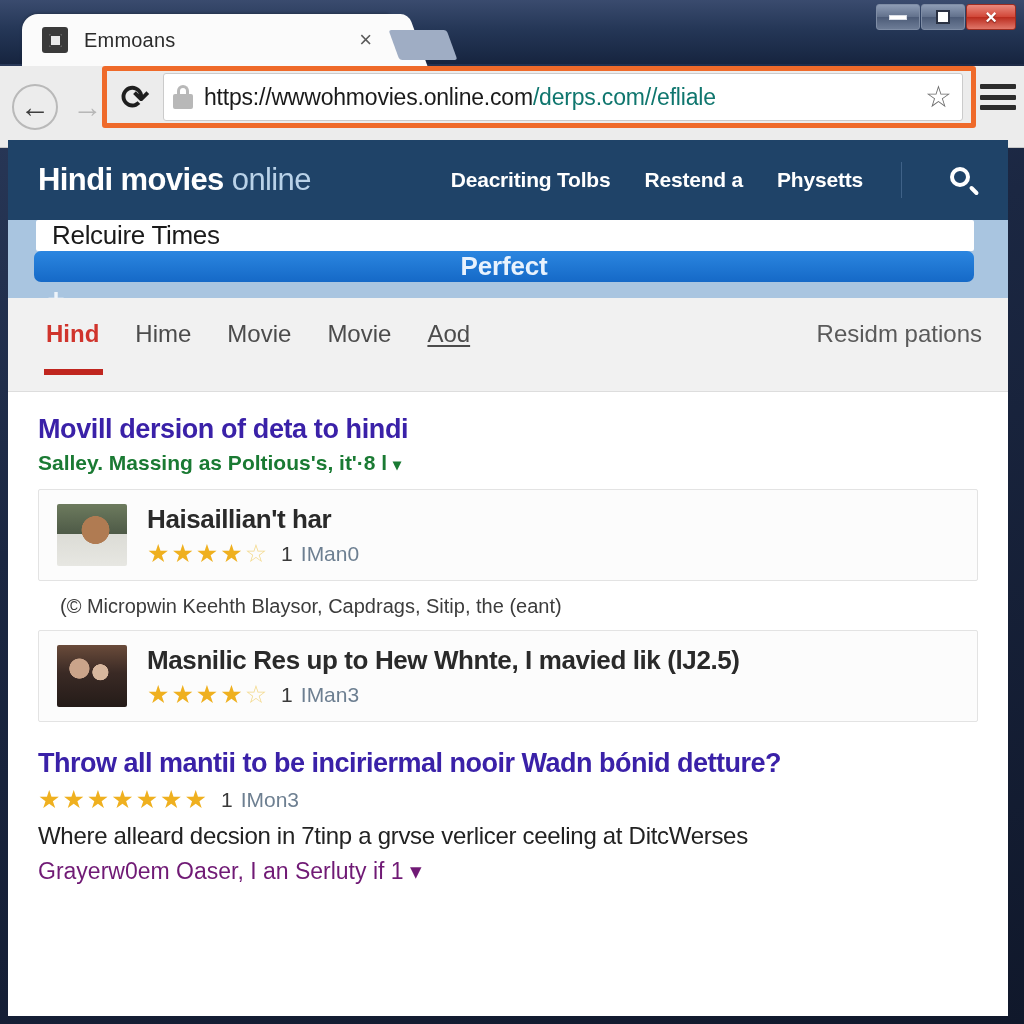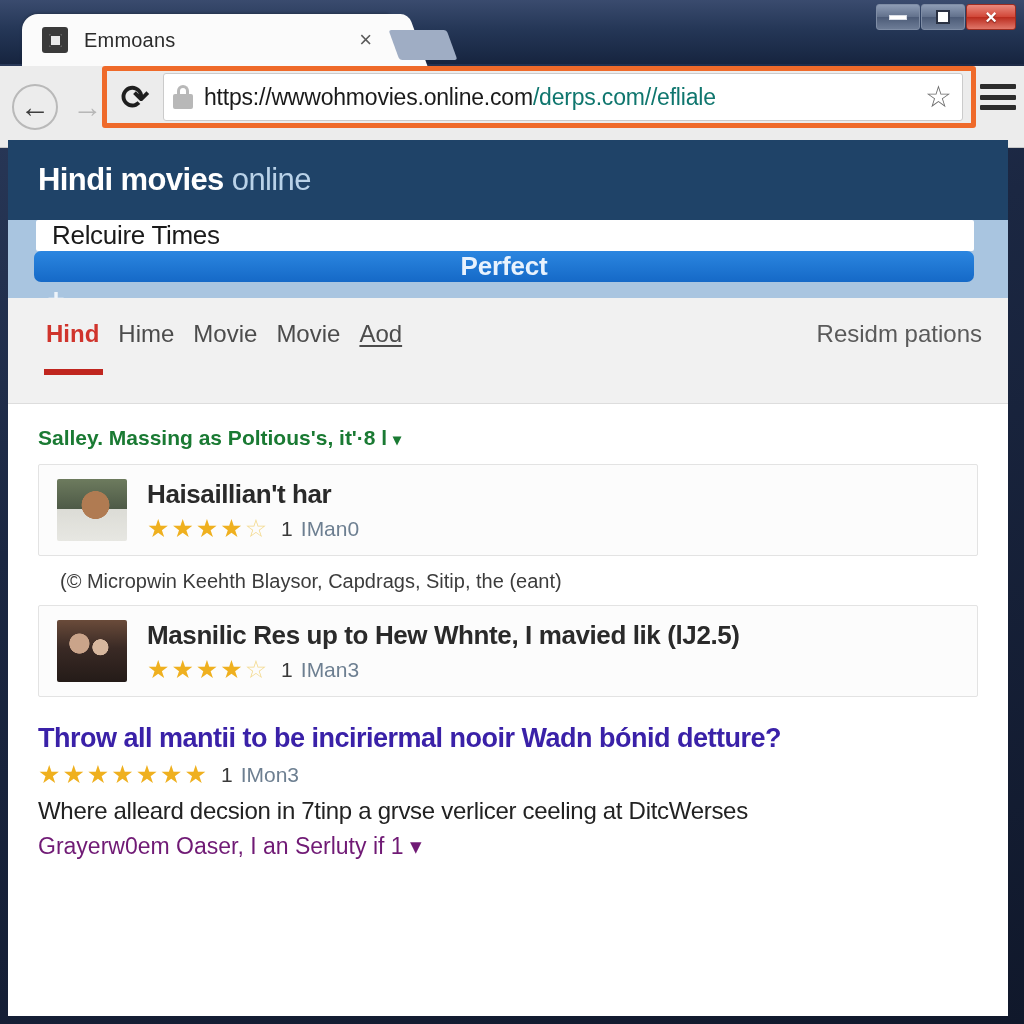--- a/index.html
+++ b/index.html
@@ -151,22 +151,22 @@
   #search-submit {
     height:52px; min-width:148px; margin-left:-2px;
     background:linear-gradient(180deg,#2b86e0 0%,#1569c7 100%);
     border-radius:7px; color:#e8f2fd; font-size:26px; font-weight:bold;
     display:flex; align-items:center; justify-content:center; letter-spacing:-.2px;
   }
   #search-plus { width:40px; text-align:center; color:#eef4fa; font-size:30px; font-weight:bold;}
 
   
   #tabnav {
-    height:106px; background:#f1f1f1; border-bottom:1px solid #ddd;
-    display:flex; align-items:flex-start; padding:22px 26px 8px 38px; gap:19px;
+    height:94px; background:#f1f1f1; border-bottom:1px solid #ddd;
+    display:flex; align-items:flex-start; padding:22px 26px 8px 38px; gap:36px;
     position:relative;
   }
   .tabitem { font-size:24px; color:#4c4c4c; position:relative; white-space:nowrap;}
   .tabitem.active { color:#d0342c; font-weight:bold; }
   .tabitem.active:after{
     content:""; position:absolute; left:-2px; bottom:-27px; width:calc(100% + 6px); height:6px;
     background:#c0261f;
   }
   .tabitem.underlined { text-decoration:underline; text-underline-offset:3px;}
   #tabnav-right { margin-left:auto; font-size:24px; color:#5a5a5a; white-space:nowrap; }
@@ -268,40 +268,53 @@
     <i></i>
   </div>
 
   <div id="viewport">
 
     <div id="site-header">
       <div id="brand">
         <span>Hindi movies</span>
         <span class="light">online</span>
       </div>
+      <div id="site-nav">
+        <a>Deacriting Tolbs</a>
+        <a>Restend a</a>
+        <a>Physetts</a>
+        <span id="nav-sep"></span>
+        <span id="search-icon-wrap">
+          <span class="mag">
+              <span class="ring"></span>
+              <span class="handle"></span>
+            </span>
+        </span>
+      </div>
     </div>
 
     <div id="search-strip">
       <div id="search-input-wrap">
         <span id="search-value">Relcuire Times</span>
       </div>
       <div id="search-submit">Perfect</div>
       <div id="search-plus">+</div>
     </div>
 
     <div id="tabnav">
       <span class="tabitem active">Hind</span>
       <span class="tabitem">Hime</span>
       <span class="tabitem">Movie</span>
       <span class="tabitem">Movie</span>
       <span class="tabitem underlined">Aod</span>
       <span id="tabnav-right">Residm pations</span>
     </div>
 
     <div id="results">
+      <div class="res-title">Movill dersion of deta to hindi</div>
       <div class="res-sub-green">
         <span>Salley. Massing as Poltious's, it'·8 l</span>
         <span class="caret">▾</span>
       </div>
 
       <div class="card">
         <div class="thumb t1"></div>
         <div class="card-body">
           <div class="card-title">Haisaillian't har</div>
           <div class="rating-row">

